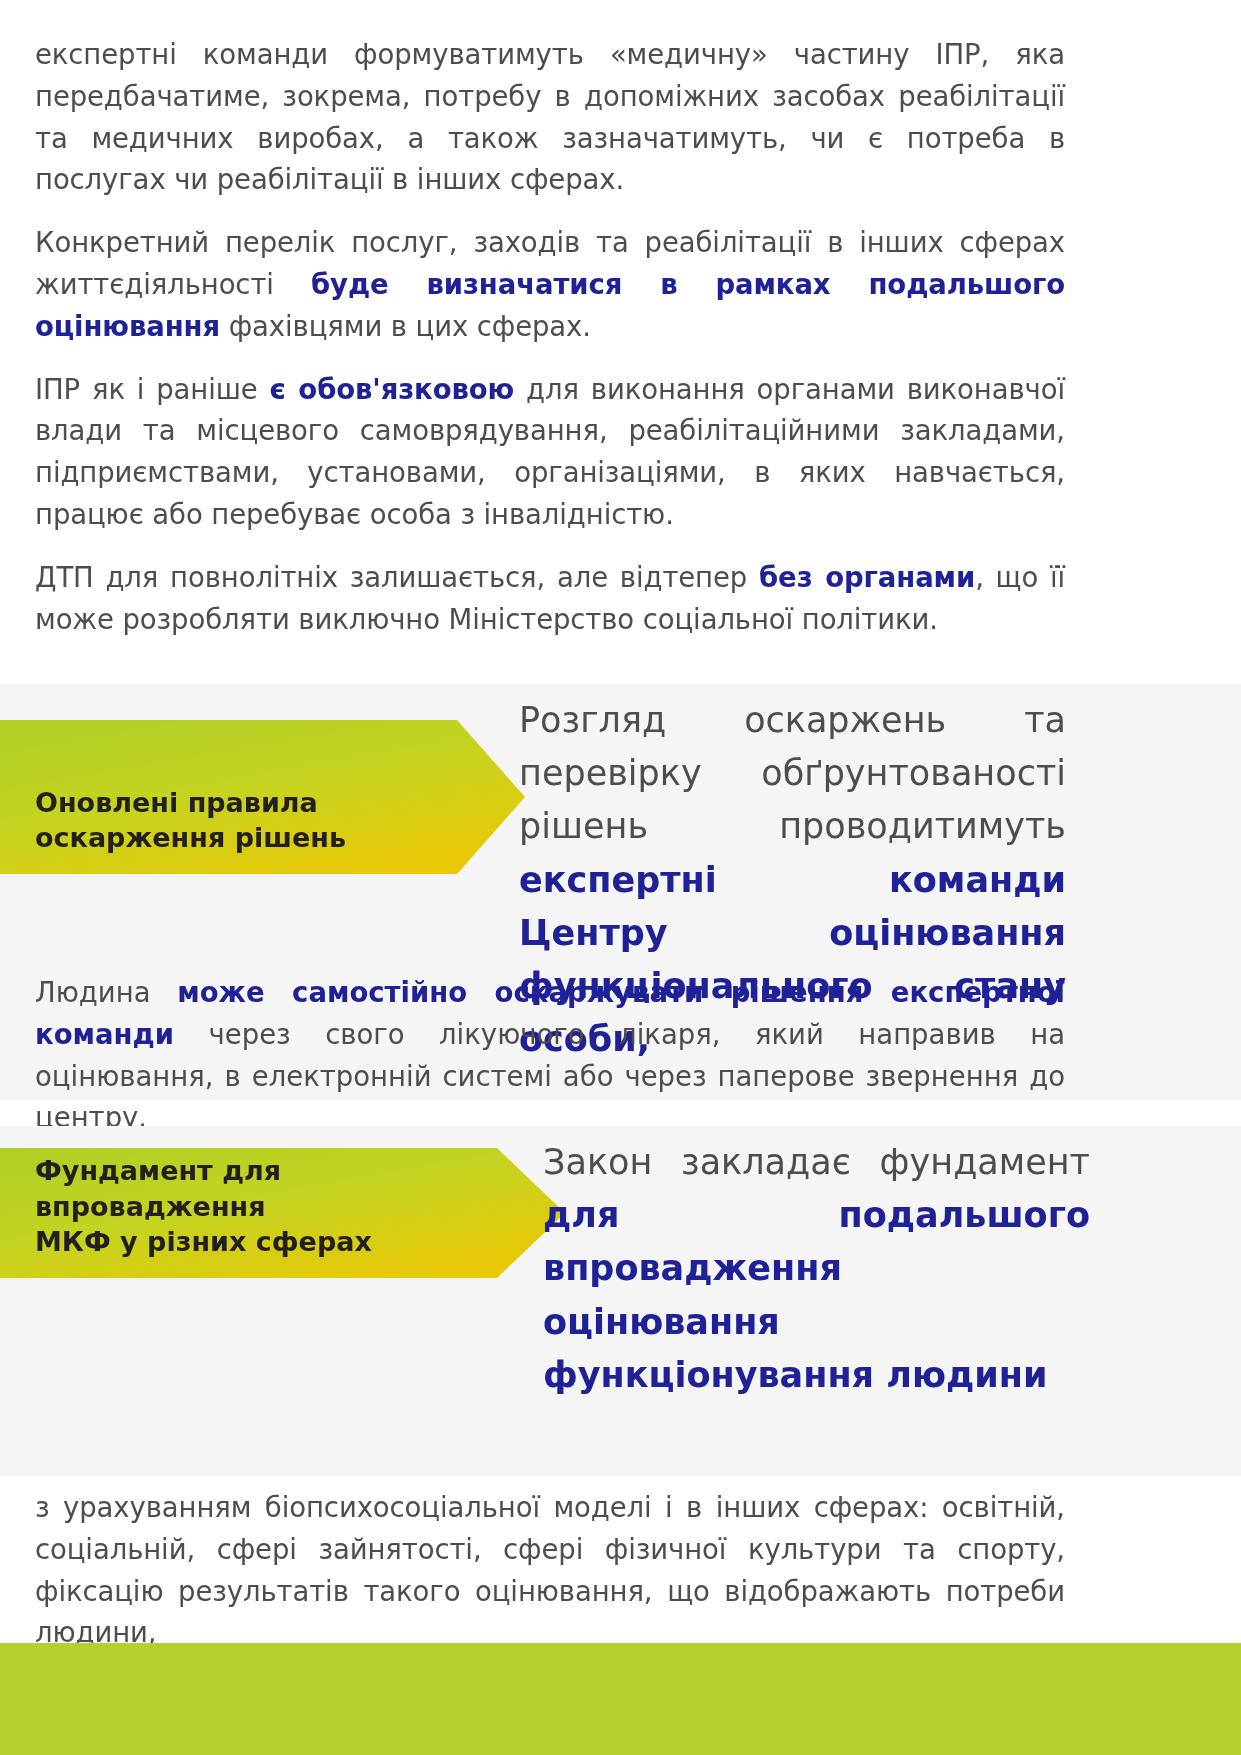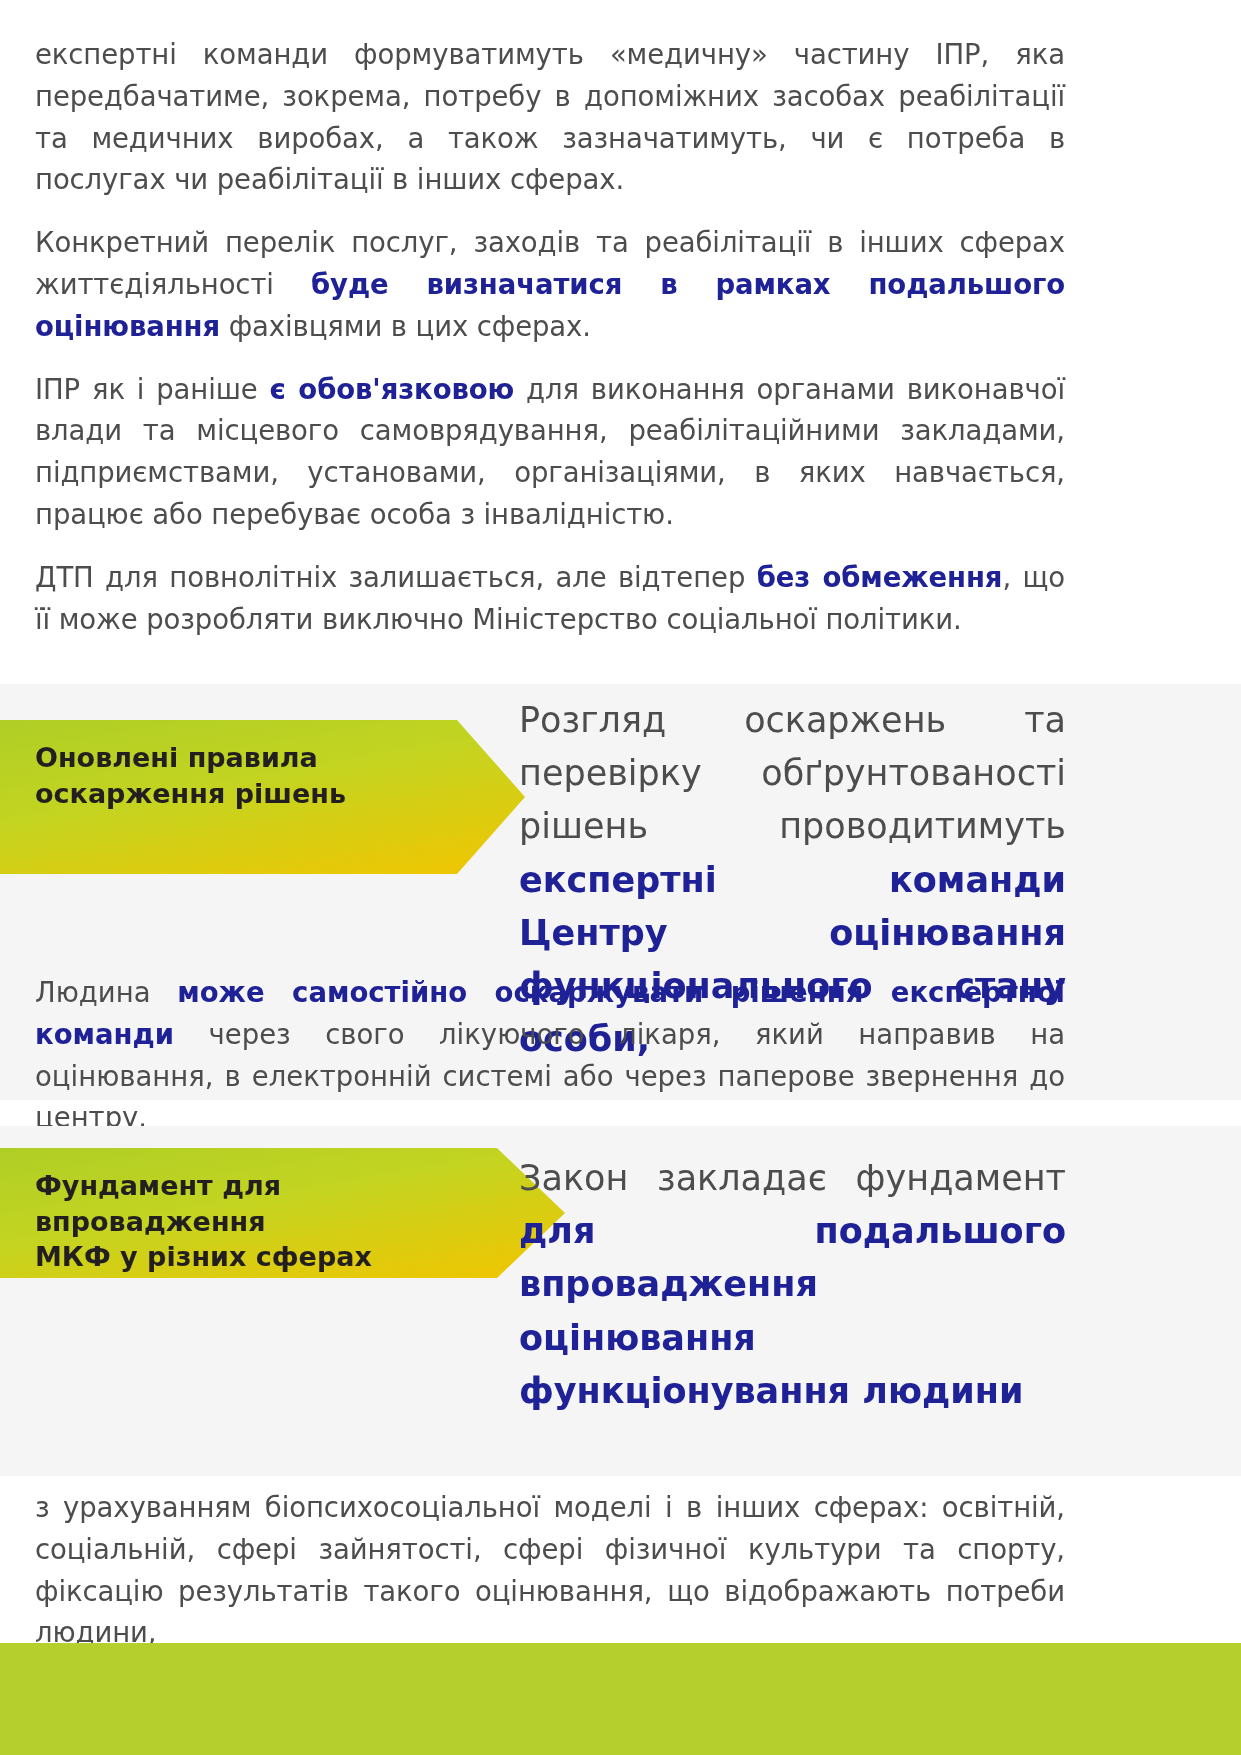--- a/index.html
+++ b/index.html
@@ -38,21 +38,21 @@
     background:#f5f5f5;
   }
   #band-1{ top:684px; height:416px; }
   #band-2{ top:1126px; height:350px; }
 
   
   .tag{
     position:absolute;
     left:0;
     display:flex;
-    align-items:flex-start;
+    align-items:flex-end;
     box-sizing:border-box;
     padding:20px 90px 18px 35px;
     background:linear-gradient(170deg,#afce26 0%,#c3d421 42%,#f2c500 100%);
     -webkit-clip-path:polygon(0 0, calc(100% - 68px) 0, 100% 50%, calc(100% - 68px) 100%, 0 100%);
     clip-path:polygon(0 0, calc(100% - 68px) 0, 100% 50%, calc(100% - 68px) 100%, 0 100%);
   }
   .tag-label{
     font-size:27px;
     font-weight:700;
     line-height:1.32;
@@ -65,21 +65,21 @@
   
   .tag-text{
     position:absolute;
     left:519px; width:547px;
     font-size:35px;
     line-height:1.52;
     text-align:justify;
     color:#4d4d4d;
   }
   #tag-text-1{ top:10px; }
-  #tag-text-2{ top:26px; }
+  #tag-text-2{ top:10px;margin-left:24px; }
 
   
   .band-flow{
     position:absolute;
     left:35px; width:1030px;
     font-size:27.5px;
     line-height:1.52;
     text-align:justify;
     color:#4d4d4d;
   }
@@ -101,21 +101,21 @@
 </style>
 </head>
 <body>
 
 <div class="page">
 
   <div class="top-block">
     <p class="para">експертні команди формуватимуть «медичну» частину ІПР, яка передбачатиме, зокрема, потребу в допоміжних засобах реабілітації та медичних виробах, а також зазначатимуть, чи є потреба в послугах чи реабілітації в інших сферах.</p>
     <p class="para">Конкретний перелік послуг, заходів та реабілітації в інших сферах життєдіяльності <b class="hl">буде визначатися в рамках подальшого оцінювання</b> фахівцями в цих сферах.</p>
     <p class="para">ІПР як і раніше <b class="hl">є обов'язковою</b> для виконання органами виконавчої влади та місцевого самоврядування, реабілітаційними закладами, підприємствами, установами, організаціями, в яких навчається, працює або перебуває особа з інвалідністю.</p>
-    <p class="para">ДТП для повнолітніх залишається, але відтепер <b class="hl">без обмеження</b>, що її може розробляти виключно Міністерство соціальної політики.</p>
+    <p class="para">ДТП для повнолітніх залишається, але відтепер <b class="hl">без органами</b>, що її може розробляти виключно Міністерство соціальної політики.</p>
   </div>
 
   <div class="band" id="band-1">
 
     <div class="tag" id="tag-1">
       <span class="tag-label">Оновлені правила
 оскарження рішень</span>
     </div>
 
     <div class="tag-text" id="tag-text-1">Розгляд оскаржень та перевірку обґрунтованості рішень проводитимуть <b class="hl">експертні команди Центру оцінювання функціонального стану особи,</b></div>

